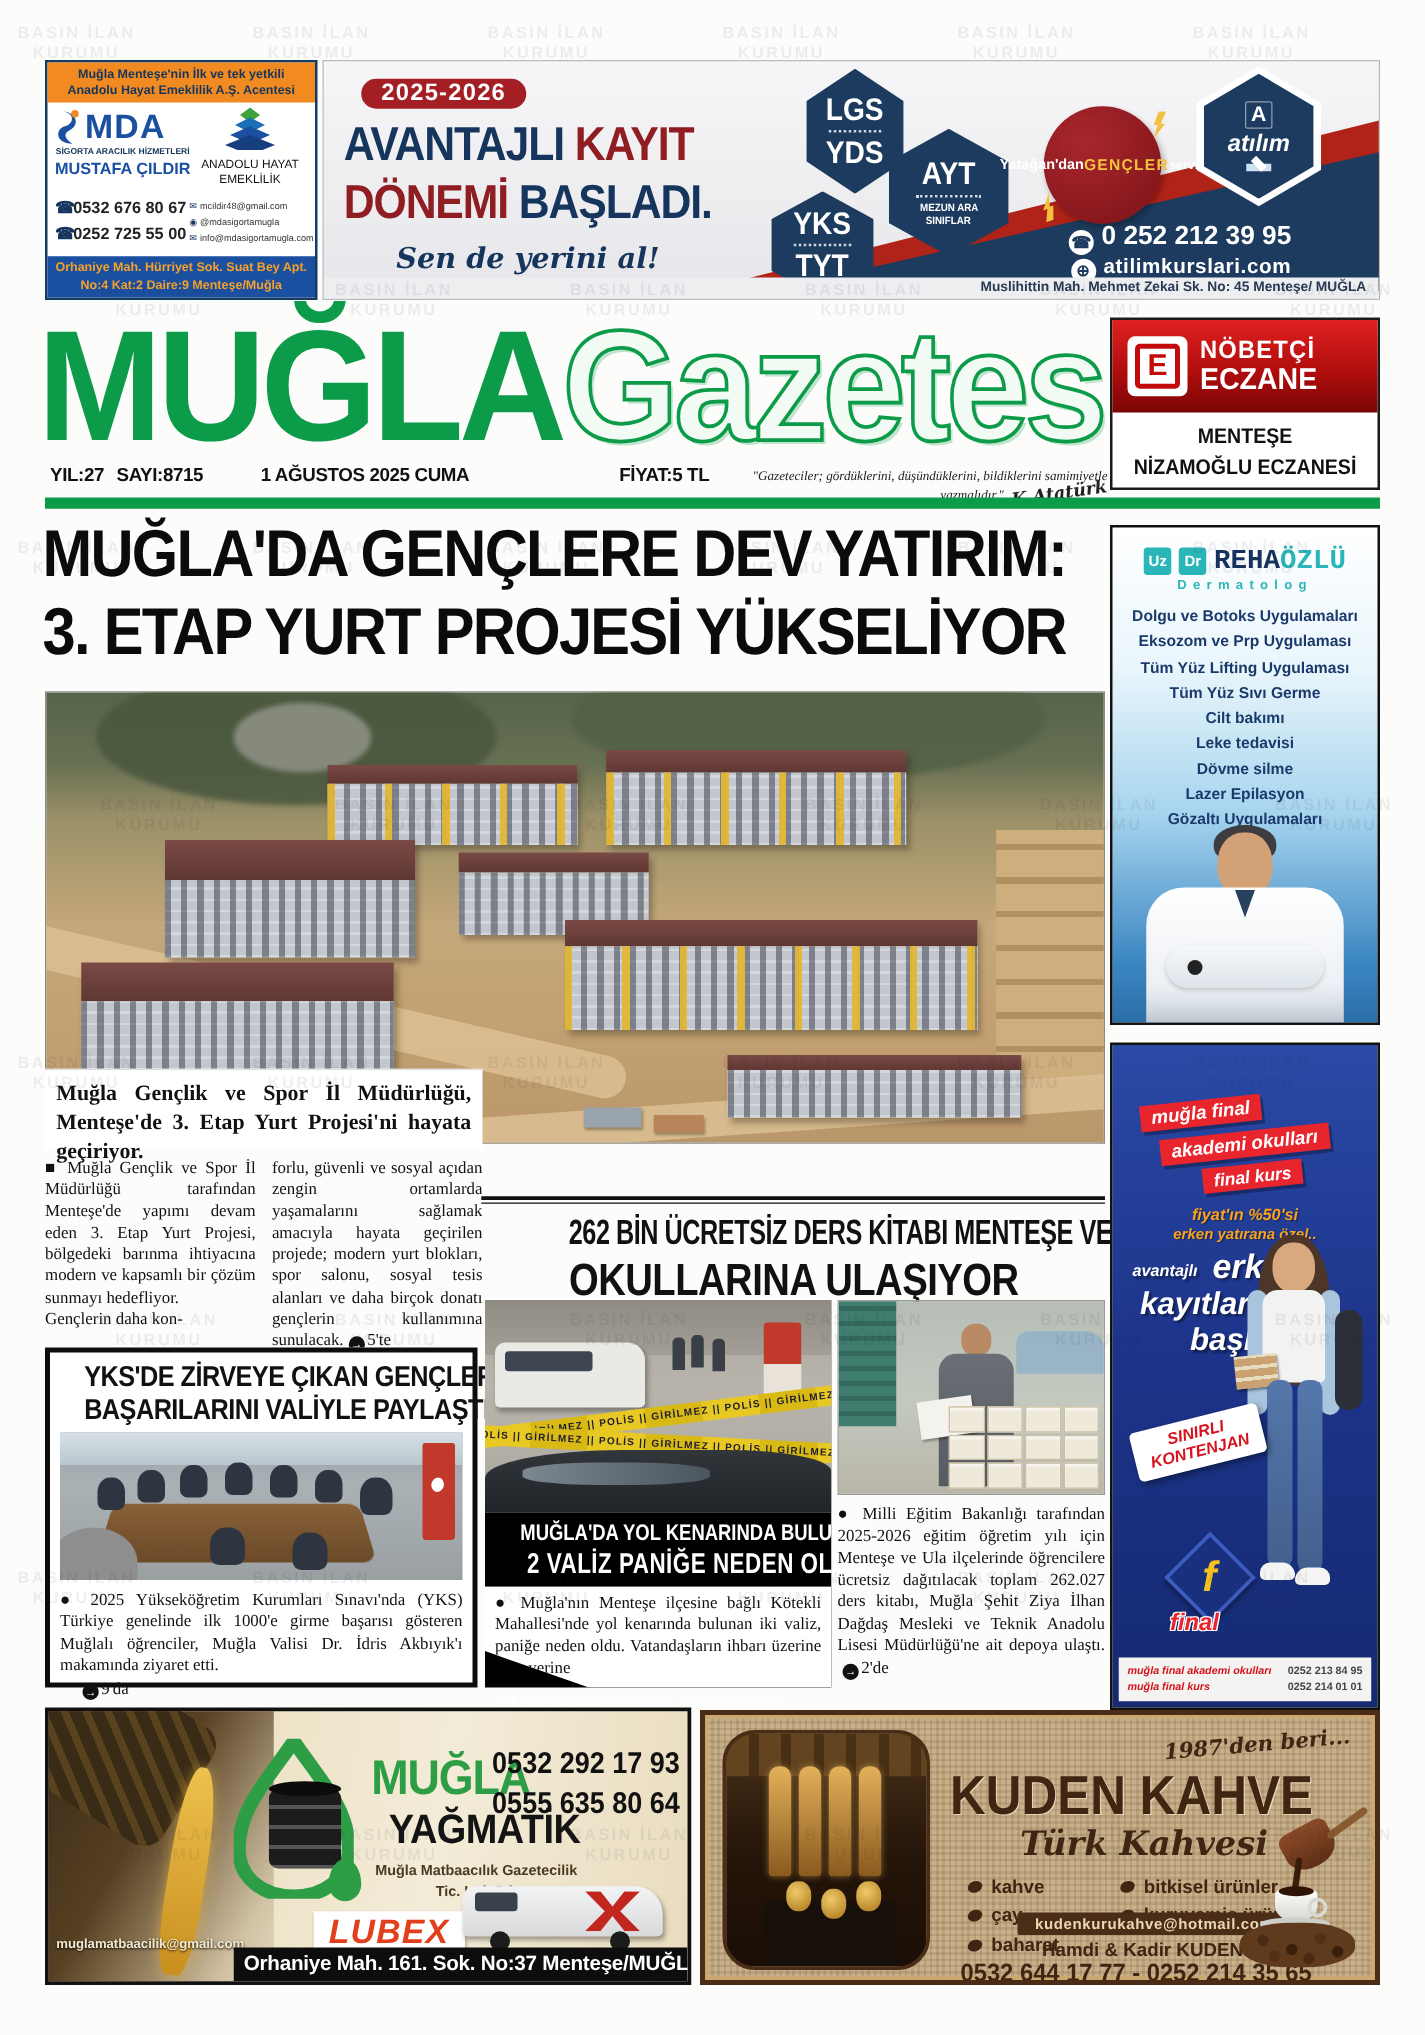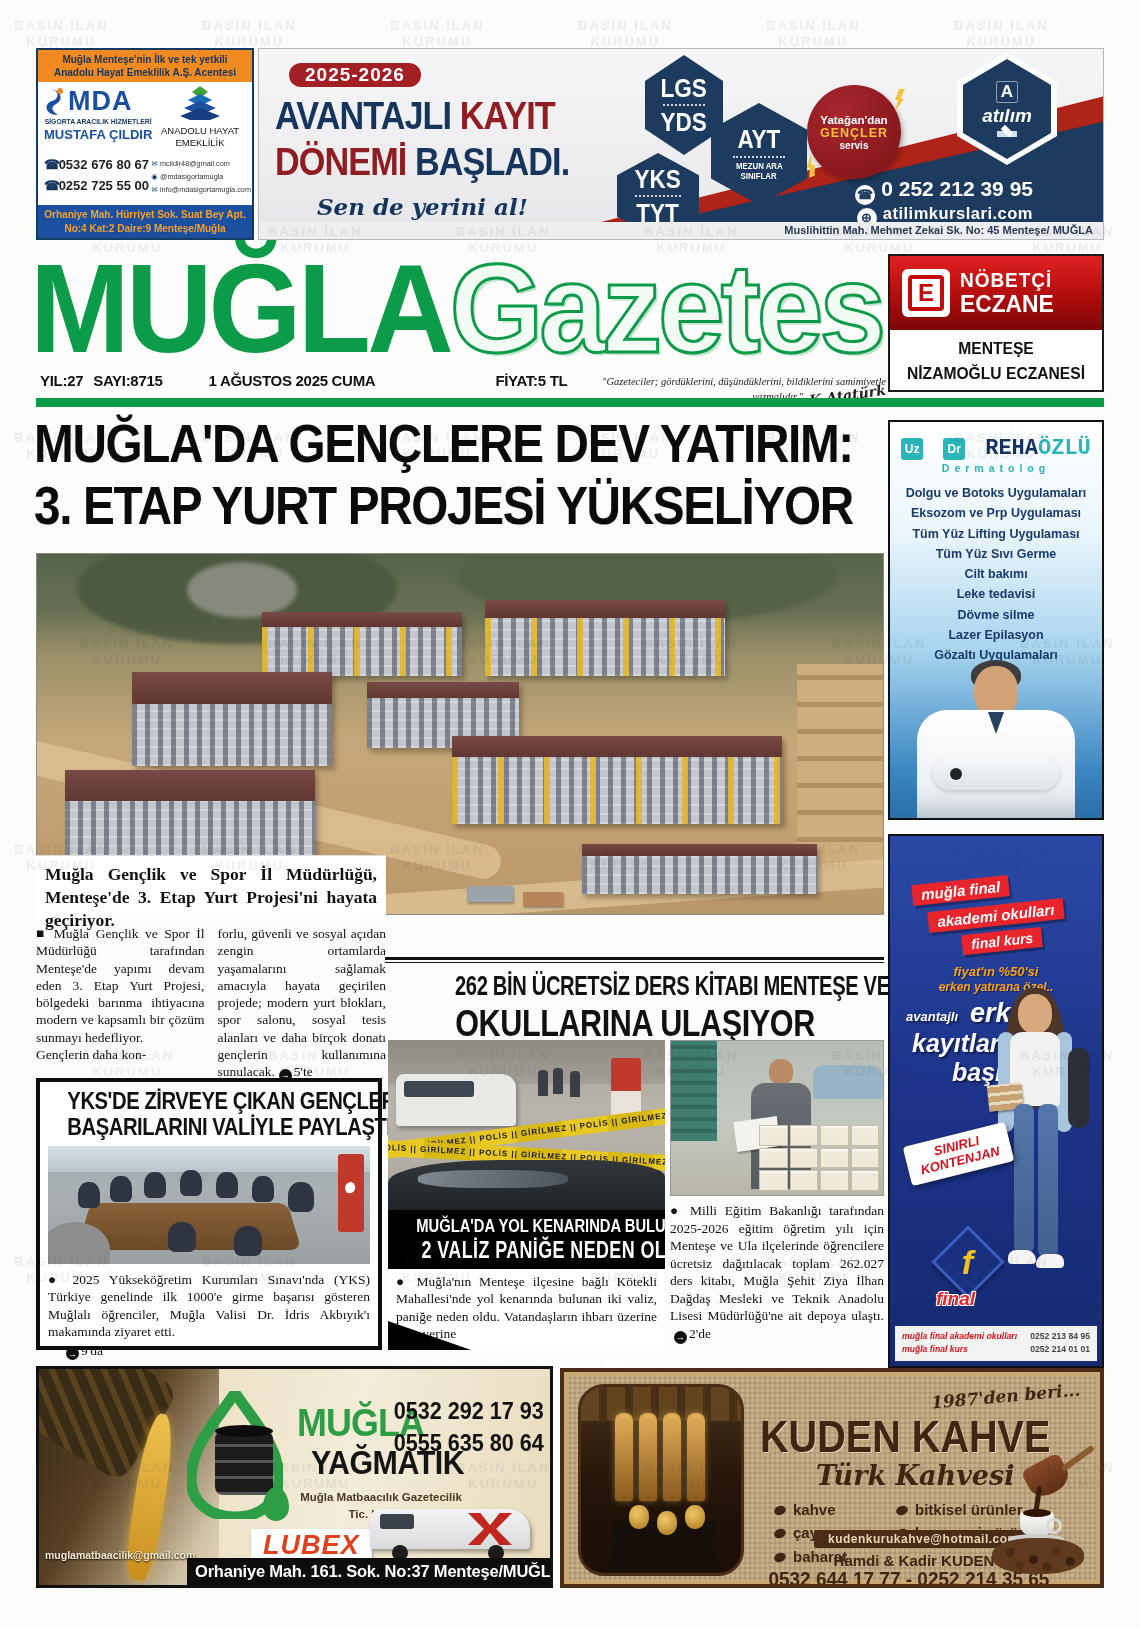--- a/index.html
+++ b/index.html
@@ -35,21 +35,21 @@
 .at-script{position:absolute;left:58px;top:144px;font-family:"DejaVu Serif",serif;font-style:italic;font-weight:bold;font-size:23px;color:#15355c}
 .hex{position:absolute;background:#1d3b5e;clip-path:polygon(50% 0,100% 26%,100% 74%,50% 100%,0 74%,0 26%);color:#fff;display:flex;flex-direction:column;align-items:center;justify-content:center;font-weight:900;text-align:center}
 .hex .hx-big{font-size:25px;line-height:1.05;transform:scaleX(.9)}
 .hex .hx-div{width:55%;border-top:2px dotted rgba(255,255,255,.8);margin:3px 0}
 .hex .hx-sub{font-size:8.5px;line-height:1.25;transform:scaleX(.92)}
 #hex1{left:386px;top:6px;width:78px;height:100px}
 #hex2{left:358px;top:104px;width:82px;height:86px}
 #hex3{left:452px;top:54px;width:96px;height:102px}
 .at-red{position:absolute;right:-30px;bottom:10px;width:560px;height:140px;background:#b02318;clip-path:polygon(0 100%,100% 0,100% 100%)}
 .at-navy{position:absolute;right:-30px;bottom:6px;width:520px;height:118px;background:#1d3b5e;clip-path:polygon(0 100%,100% 0,100% 100%)}
-.at-circle{position:absolute;left:548px;top:36px;width:94px;height:94px;border-radius:50%;background:radial-gradient(circle at 35% 30%,#a8272d,#7c1217);color:#fff;display:flex;flex-direction:column;align-items:center;justify-content:center;text-align:center;z-index:3;box-shadow:2px 3px 5px rgba(0,0,0,.3)}
+.at-circle{position:absolute;left:576px;top:36px;width:94px;height:94px;border-radius:50%;background:radial-gradient(circle at 35% 30%,#a8272d,#7c1217);color:#fff;display:flex;flex-direction:row;align-items:center;justify-content:center;text-align:center;z-index:3;box-shadow:2px 3px 5px rgba(0,0,0,.3)}
 .at-c1{font-size:11.5px;font-weight:bold}
 .at-c2{font-size:12.5px;font-weight:900;color:#f2c23e;letter-spacing:1px}
 .at-c3{font-size:10px;font-weight:bold}
 .bolt{position:absolute;width:10px;height:22px;background:#f2c23e;clip-path:polygon(40% 0,100% 0,55% 45%,90% 45%,0 100%,30% 50%,0 50%)}
 .at-logo{position:absolute;right:46px;top:4px;width:100px;height:112px;background:#fff;clip-path:polygon(50% 0,100% 26%,100% 74%,50% 100%,0 74%,0 26%);display:flex;align-items:center;justify-content:center;z-index:3}
 .at-logo-in{width:88px;height:100px;background:#1d3b5e;clip-path:polygon(50% 0,100% 26%,100% 74%,50% 100%,0 74%,0 26%);display:flex;flex-direction:column;align-items:center;justify-content:center;color:#fff}
 .at-logo-a{font-size:17px;font-weight:900;border:1px solid rgba(255,255,255,.5);padding:0 4px;border-radius:2px}
 .at-logo-n{font-size:19px;font-weight:bold;font-style:italic;margin:2px 0}
 .cap{width:20px;height:6px;background:#cfe2f2;position:relative;margin-top:2px}
 .cap::before{content:"";position:absolute;left:4px;top:-6px;width:12px;height:12px;background:#fff;transform:rotate(45deg) scaleY(.5)}
@@ -79,21 +79,21 @@
 .ecz-body{text-align:center;padding-top:7px;font-weight:900;font-size:17px;line-height:1.45;transform:scaleX(.92)}
 
 #greenbar{left:36px;top:398px;width:1068px;height:9px;background:#0c9b49}
 
 
 #lead-h{left:34px;top:413px;width:854px}
 #lead-h div{font-size:53px;font-weight:900;letter-spacing:-1.5px;line-height:1.17;color:#0b0b0b;white-space:nowrap;transform:scaleX(.9);transform-origin:left}
 
 
 #derma{left:888px;top:420px;width:216px;height:400px;border:2px solid #111;background:linear-gradient(180deg,#ffffff 0%,#eaf6fc 28%,#a6d4ee 58%,#3b86c2 88%,#2a6ea8 100%);overflow:hidden;text-align:center}
-.dm-logo{margin-top:14px;display:flex;justify-content:center;align-items:baseline;gap:20px}
+.dm-logo{margin-top:14px;display:flex;justify-content:center;align-items:baseline;gap:6px}
 .dm-badge{width:22px;height:22px;background:#2ab5b8;color:#fff;font-weight:bold;font-size:12px;border-radius:3px;display:inline-flex;align-items:center;justify-content:center;align-self:center}
 .dm-name{font-size:22px;font-weight:900;font-family:Liberation Mono, monospace}
 .dm-a{color:#16325f}.dm-b{color:#2ab5b8}
 .dm-sub{font-size:10.5px;color:#2ab5b8;letter-spacing:5px;margin-top:1px;font-weight:bold}
 .dm-services{margin-top:9px;font-size:12.5px;font-weight:bold;color:#1a3a6b;line-height:1.62}
 .doc{position:absolute;bottom:0;left:50%;transform:translateX(-50%);width:160px;height:158px}
 .doc-hair{position:absolute;top:0;left:50%;transform:translateX(-50%);width:50px;height:30px;background:#3d3d40;border-radius:50% 50% 40% 40%}
 .doc-head{position:absolute;top:6px;left:50%;transform:translateX(-50%);width:44px;height:52px;background:#d2a176;border-radius:46% 46% 44% 44%}
 .doc-body{position:absolute;top:50px;left:50%;transform:translateX(-50%);width:158px;height:108px;background:linear-gradient(180deg,#ffffff,#eef1f5 70%,#e2e8ee);border-radius:30px 30px 0 0;box-shadow:inset 0 -26px 22px -18px rgba(70,90,110,.3)}
 .doc-collar{position:absolute;top:52px;left:50%;transform:translateX(-50%);width:16px;height:22px;background:#28415f;clip-path:polygon(50% 100%,0 0,100% 0)}

